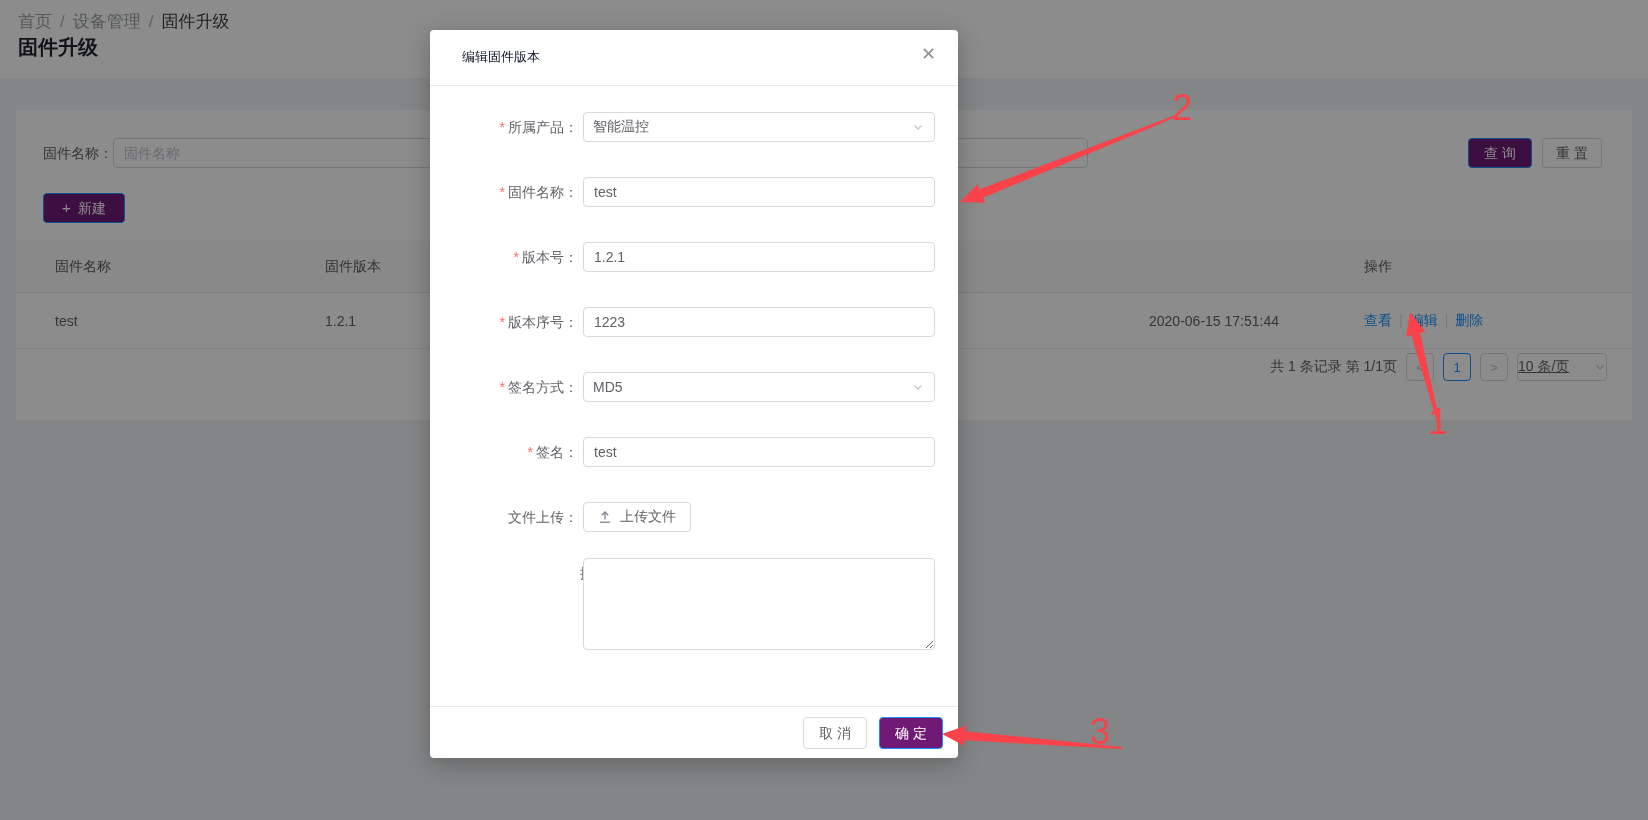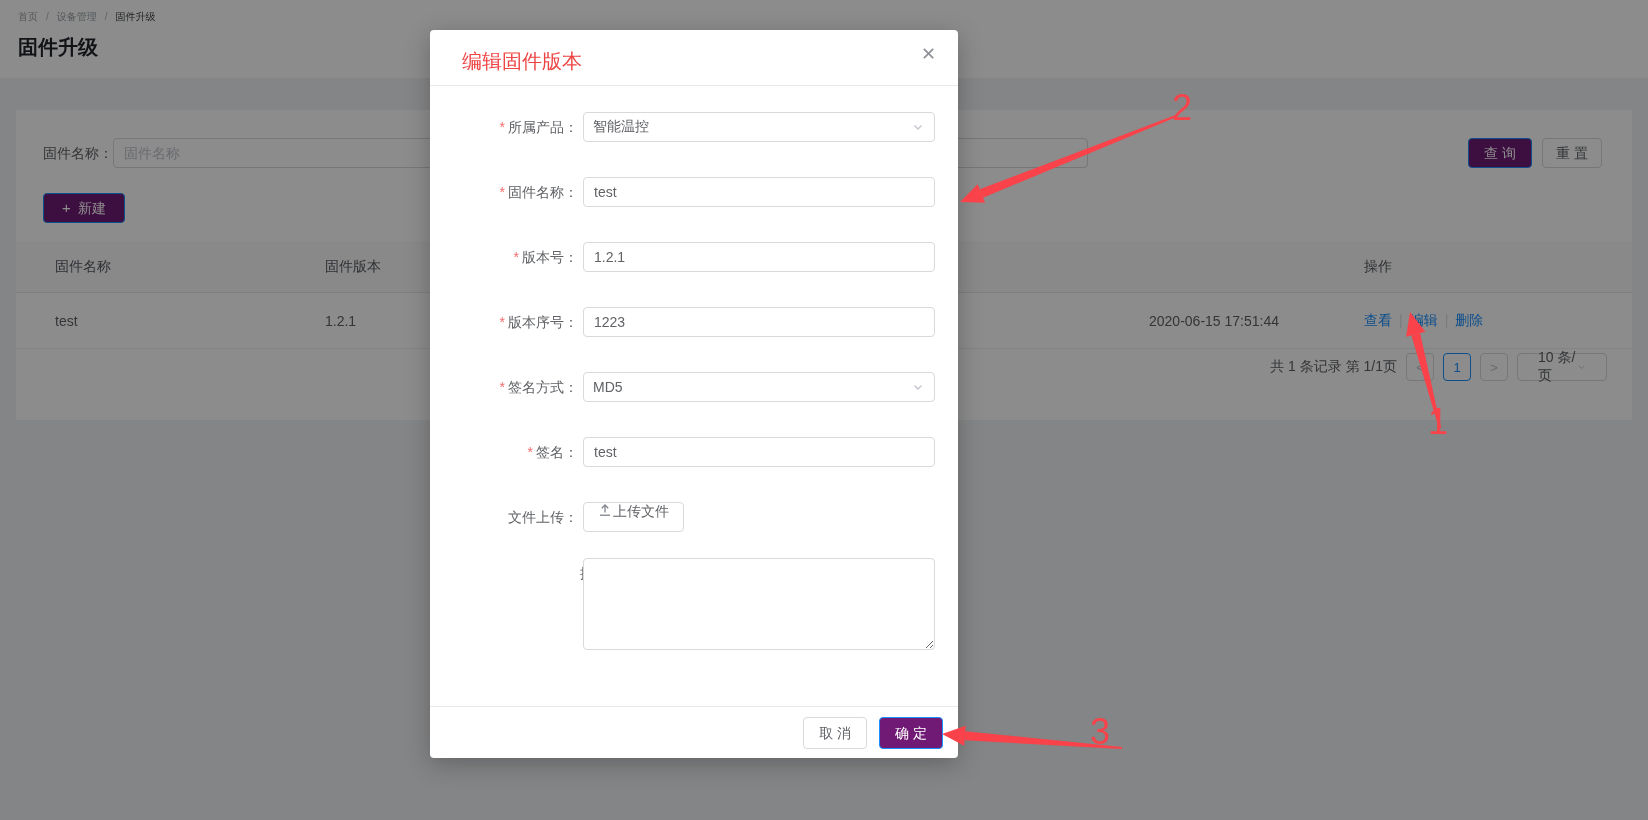--- a/index.html
+++ b/index.html
@@ -4,21 +4,21 @@
 <style>
   html,body{margin:0;padding:0;}
   body{
     width:1648px;height:820px;position:relative;overflow:hidden;
     background:#f0f2f5;
     font-family:"Liberation Sans","DejaVu Sans",sans-serif;
     font-size:14px;color:#606266;
   }
   
   .page-header{position:absolute;top:0;left:0;right:0;height:78px;background:#fff;}
-  .breadcrumb{position:absolute;left:18px;top:10px;font-size:10px;color:#9aa0a6;}
+  .breadcrumb{position:absolute;left:18px;top:10px;font-size:17px;color:#9aa0a6;}
   .breadcrumb .crumb{color:#9aa0a6;}
   .breadcrumb .crumb.current{color:#3c3f44;}
   .breadcrumb .sep{margin:0 8px;color:#b0b4ba;}
   .page-title{position:absolute;left:18px;top:34px;margin:0;font-size:20px;font-weight:700;color:#1f2329;}
 
   .card{position:absolute;left:16px;top:110px;width:1616px;height:310px;background:#fff;}
 
   .search-label{position:absolute;left:27px;top:28px;height:30px;line-height:30px;color:#606266;}
   .search-input{position:absolute;top:28px;height:30px;box-sizing:border-box;border:1px solid #d9d9d9;
     border-radius:4px;padding:0 10px;font-size:14px;color:#606266;background:#fff;outline:none;
@@ -51,41 +51,41 @@
   .action-sep{color:#dcdfe6;margin:0 7px;}
 
   .pagination{position:absolute;right:25px;top:243px;height:28px;display:flex;align-items:center;
     gap:9px;color:#606266;}
   .pg-btn{box-sizing:border-box;width:28px;height:28px;border:1px solid #d9d9d9;border-radius:4px;
     background:#fff;color:#b9bec7;display:flex;align-items:center;justify-content:center;
     font-size:13px;cursor:pointer;}
   .pg-btn.active{border-color:#1890ff;color:#1890ff;}
   .pg-size{box-sizing:border-box;width:90px;height:28px;border:1px solid #d9d9d9;border-radius:4px;
     background:#fff;display:flex;align-items:center;justify-content:space-between;
-    padding:0 20px;cursor:pointer;color:#606266;}
+    padding:0 0;cursor:pointer;color:#606266;text-decoration:underline;}
 
   
   .overlay{position:absolute;inset:0;background:rgba(0,0,0,0.45);z-index:10;}
   .modal{position:absolute;left:430px;top:30px;width:528px;height:728px;background:#fff;
     border-radius:4px;box-shadow:0 6px 24px rgba(0,0,0,.25);z-index:20;}
   .modal-header{position:relative;height:55px;border-bottom:1px solid #e8e8e8;}
-  .modal-title{position:absolute;left:32px;top:18px;font-size:20px;color:#ef4444;}
+  .modal-title{position:absolute;left:32px;top:18px;font-size:13px;color:#0f172a;}
   .modal-close{position:absolute;right:22px;top:15px;font-size:18px;color:#909399;cursor:pointer;
     line-height:1;}
   .form-row{position:absolute;left:0;width:100%;}
   .f-label{position:absolute;left:0;top:0;width:148px;text-align:right;line-height:30px;
     color:#606266;white-space:nowrap;}
   .f-label .star{color:#f56c6c;margin-right:3px;}
   .f-control{position:absolute;left:153px;top:0;width:352px;}
   .f-input{width:100%;height:30px;box-sizing:border-box;border:1px solid #d9d9d9;border-radius:4px;
     padding:0 10px;font-size:14px;color:#606266;outline:none;font-family:inherit;}
   .f-select{height:30px;box-sizing:border-box;border:1px solid #d9d9d9;border-radius:4px;
     padding:0 9px;display:flex;align-items:center;justify-content:space-between;
     color:#606266;cursor:pointer;background:#fff;}
-  .f-upload{height:30px;display:inline-flex;gap:1px;padding:0 14px;
+  .f-upload{height:30px;display:inline-flex;align-items:center;gap:8px;padding:0 14px;
     border:1px solid #d9d9d9;border-radius:4px;background:#fff;color:#606266;font-size:14px;
     cursor:pointer;font-family:inherit;}
   .f-textarea{width:100%;height:92px;box-sizing:border-box;border:1px solid #d9d9d9;border-radius:4px;
     padding:6px 10px;font-size:14px;color:#606266;resize:vertical;outline:none;font-family:inherit;}
   .modal-footer{position:absolute;left:0;right:0;bottom:0;height:52px;border-top:1px solid #e8e8e8;
     display:flex;align-items:center;justify-content:flex-end;gap:12px;padding:0 15px;
     box-sizing:border-box;}
   .btn.lg{height:32px;line-height:30px;padding:0 15px;}
 
   

